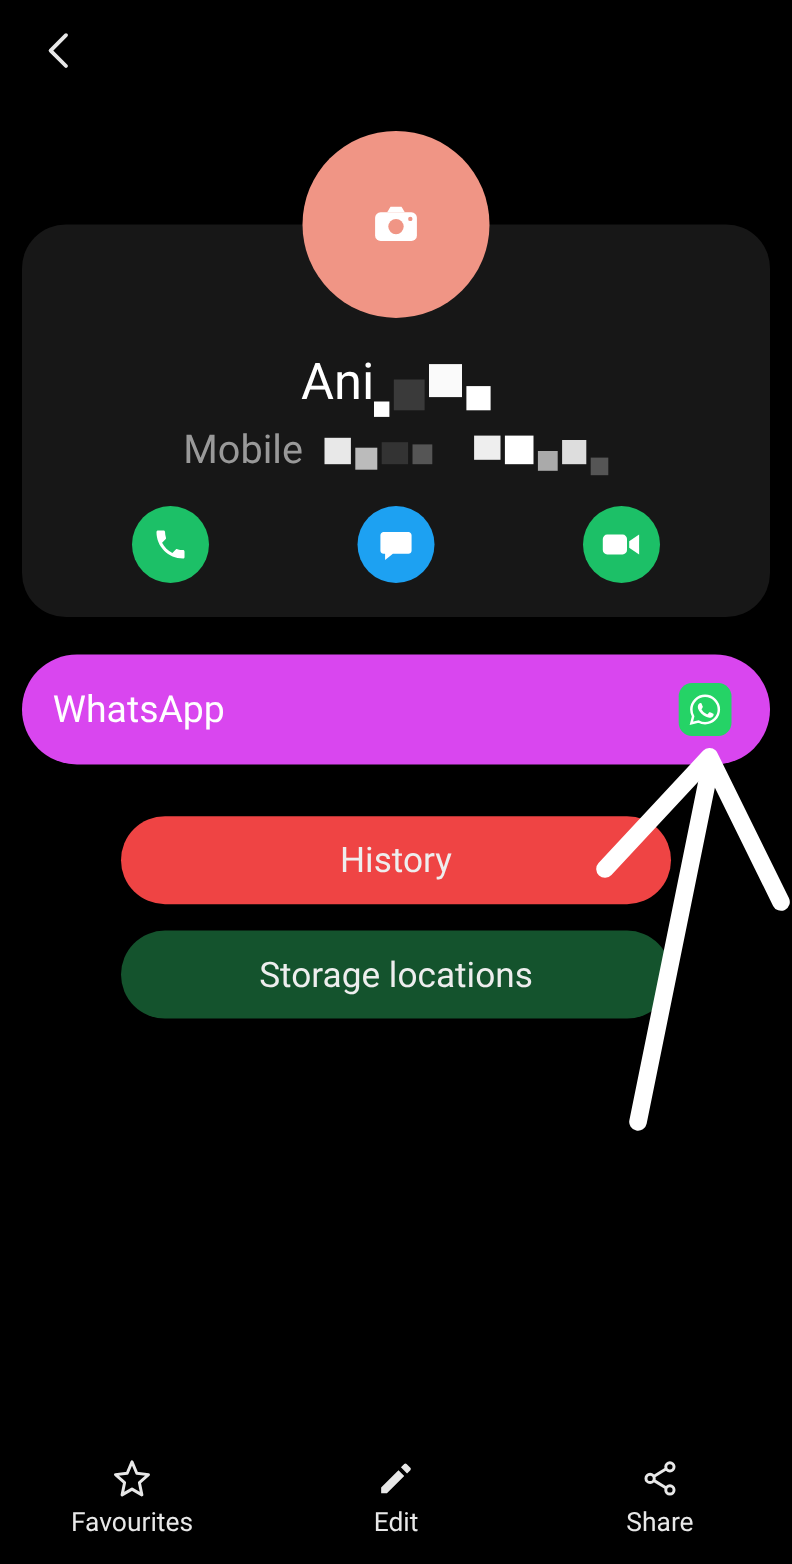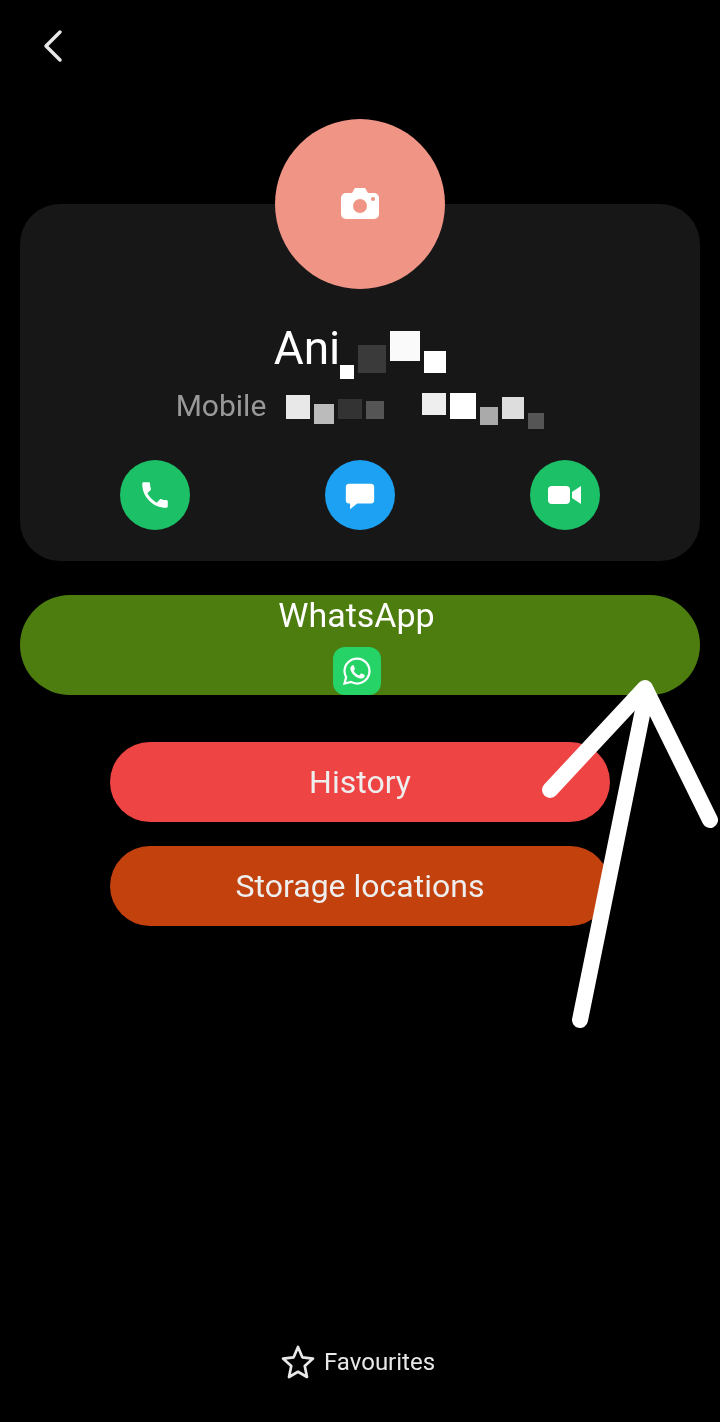--- a/index.html
+++ b/index.html
@@ -70,21 +70,21 @@
       left: 0;
       right: 0;
       display: flex;
       justify-content: center;
       align-items: center;
       gap: 20px;
       z-index: 3;
     }
     .phone-label {
       color: #999;
-      font-size: 30px;
+      font-size: 36px;
     }
     .action-row {
       position: absolute;
       top: 460px;
       left: 0;
       right: 0;
       display: flex;
       justify-content: center;
       gap: 135px;
       z-index: 3;
@@ -99,28 +99,27 @@
       cursor: pointer;
     }
     .green { background: #1cc067; }
     .blue { background: #1da1f2; }
     .whatsapp-row {
       position: absolute;
       top: 595px;
       left: 20px;
       right: 20px;
       height: 100px;
-      background: #4d7c0f;
+      background: #d946ef;
       border-radius: 50px;
       display: flex;
       align-items: center;
       justify-content: space-between;
       padding: 0 35px 0 28px;
       cursor: pointer;
-      flex-direction: column;
     }
     .whatsapp-label {
       font-size: 34px;
       color: #fff;
     }
     .whatsapp-icon {
       width: 48px;
       height: 48px;
       background: #25d366;
       border-radius: 12px;
@@ -142,42 +141,42 @@
       font-size: 32px;
       color: #eee;
       cursor: pointer;
     }
     .storage-btn {
       position: absolute;
       top: 846px;
       left: 110px;
       right: 110px;
       height: 80px;
-      background: #c2410c;
+      background: #14532d;
       border-radius: 40px;
       display: flex;
       align-items: center;
       justify-content: center;
       font-size: 32px;
       color: #eee;
       cursor: pointer;
     }
     .bottom-nav {
       position: absolute;
       bottom: 0;
       left: 0;
       right: 0;
       height: 120px;
       display: flex;
       justify-content: space-around;
       align-items: center;
     }
     .nav-item {
       display: flex;
-      flex-direction: row;
+      flex-direction: column;
       align-items: center;
       gap: 8px;
       cursor: pointer;
       width: 160px;
     }
     .nav-label {
       font-size: 24px;
       color: #e8e8e8;
     }
     .arrow-annotation {
@@ -278,13 +277,29 @@
   <path d="M20 110 L115 8 L180 140" stroke="#fff" stroke-width="16" stroke-linecap="round" stroke-linejoin="round" fill="none"></path>
 </svg>
 
 <div class="bottom-nav">
   <div class="nav-item">
     <svg width="36" height="36" viewBox="0 0 24 24">
       <path d="M12 2l2.9 6.9L22 9.7l-5.5 4.9L18 22l-6-3.5L6 22l1.5-7.4L2 9.7l7.1-.8L12 2z" fill="none" stroke="#e8e8e8" stroke-width="1.8" stroke-linejoin="round"></path>
     </svg>
     <span class="nav-label">Favourites</span>
   </div>
+  <div class="nav-item">
+    <svg width="36" height="36" viewBox="0 0 24 24">
+      <path d="M3 17.5V21h3.5L17 10.5l-3.5-3.5L3 17.5zM20.7 7c.4-.4.4-1 0-1.4l-2.3-2.3c-.4-.4-1-.4-1.4 0L15 5.3l3.7 3.7L20.7 7z" fill="#e8e8e8"></path>
+    </svg>
+    <span class="nav-label">Edit</span>
+  </div>
+  <div class="nav-item">
+    <svg width="36" height="36" viewBox="0 0 24 24">
+      <circle cx="18" cy="5" r="2.5" fill="none" stroke="#e8e8e8" stroke-width="1.8"></circle>
+      <circle cx="6" cy="12" r="2.5" fill="none" stroke="#e8e8e8" stroke-width="1.8"></circle>
+      <circle cx="18" cy="19" r="2.5" fill="none" stroke="#e8e8e8" stroke-width="1.8"></circle>
+      <line x1="8.2" y1="10.8" x2="15.8" y2="6.2" stroke="#e8e8e8" stroke-width="1.8"></line>
+      <line x1="8.2" y1="13.2" x2="15.8" y2="17.8" stroke="#e8e8e8" stroke-width="1.8"></line>
+    </svg>
+    <span class="nav-label">Share</span>
+  </div>
 </div>
 
 </body></html>

